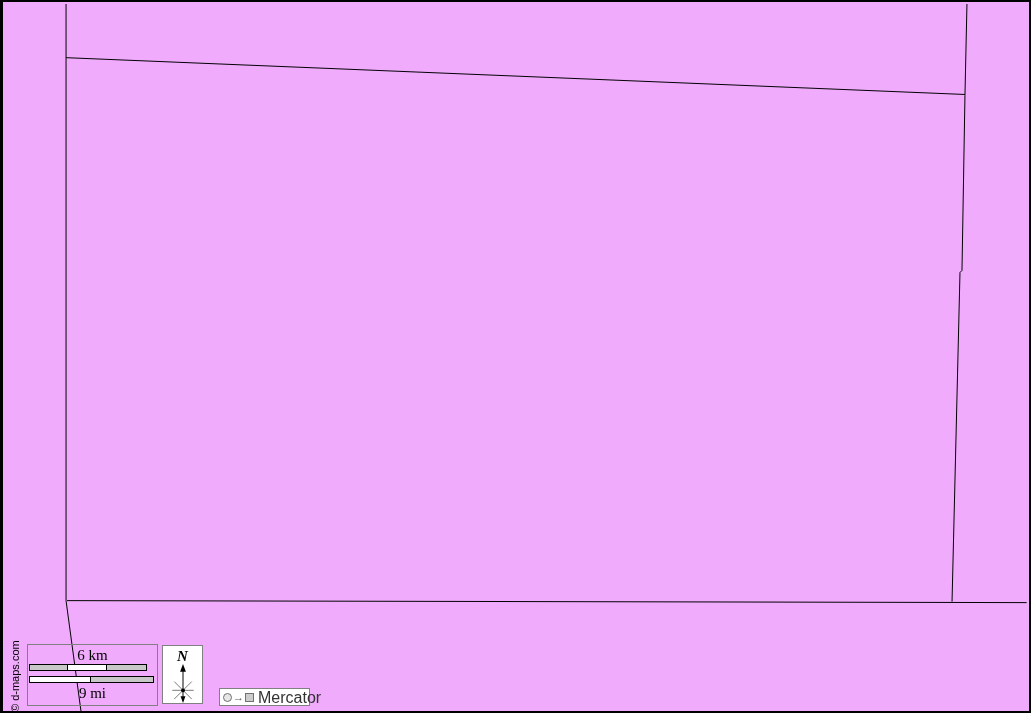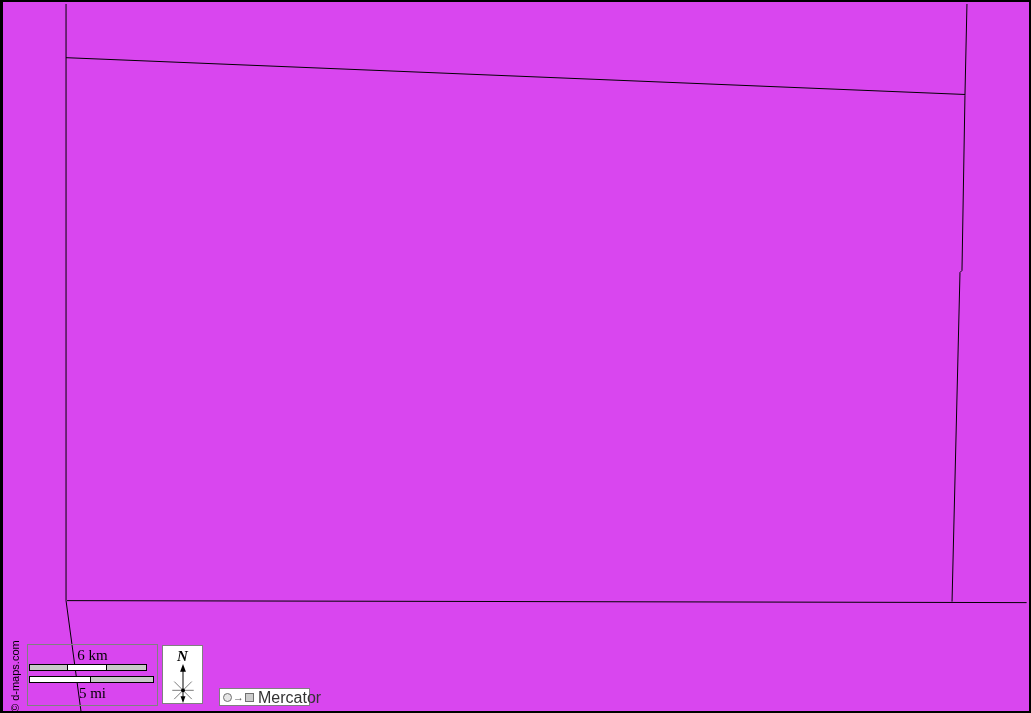--- a/index.html
+++ b/index.html
@@ -6,21 +6,21 @@
     margin: 0;
     padding: 0;
     background: #ffffff;
     font-family: "Liberation Sans", "DejaVu Sans", sans-serif;
   }
   .canvas {
     position: relative;
     width: 1031px;
     height: 713px;
     box-sizing: border-box;
-    background: #d946ef;
+    background: #f0abfc;
     border: 2px solid #000000;
     border-left-width: 3px;
     overflow: hidden;
   }
   .map-svg {
     position: absolute;
     left: 0;
     top: 0;
     width: 100%;
     height: 100%;
@@ -174,21 +174,21 @@
     <div class="scale-label km">6 km</div>
     <div class="bar km" id="km-bar">
         <div class="seg" style="width: 39px; background: rgb(200, 200, 200);"></div>
         <div class="seg" style="width: 39px; background: rgb(255, 255, 255);"></div>
         <div class="seg" style="width: 40px; background: rgb(200, 200, 200);"></div>
       </div>
     <div class="bar mi" id="mi-bar">
         <div class="seg" style="width: 62px; background: rgb(255, 255, 255);"></div>
         <div class="seg" style="width: 63px; background: rgb(200, 200, 200);"></div>
       </div>
-    <div class="scale-label mi">5 mi</div>
+    <div class="scale-label mi">9 mi</div>
   </div>
 
   <div class="northbox">
     <div class="north-label">N</div>
     <svg width="26" height="40" viewBox="0 0 26 40" xmlns="http://www.w3.org/2000/svg">
       <line x1="4" y1="18" x2="22" y2="36" stroke="#777777" stroke-width="1"></line>
       <line x1="22" y1="18" x2="4" y2="36" stroke="#777777" stroke-width="1"></line>
       <line x1="2" y1="27" x2="24" y2="27" stroke="#777777" stroke-width="1"></line>
       <line x1="13" y1="5" x2="13" y2="35" stroke="#000000" stroke-width="1"></line>
       <polygon points="13,0 10,8 16,8" fill="#000000"></polygon>

